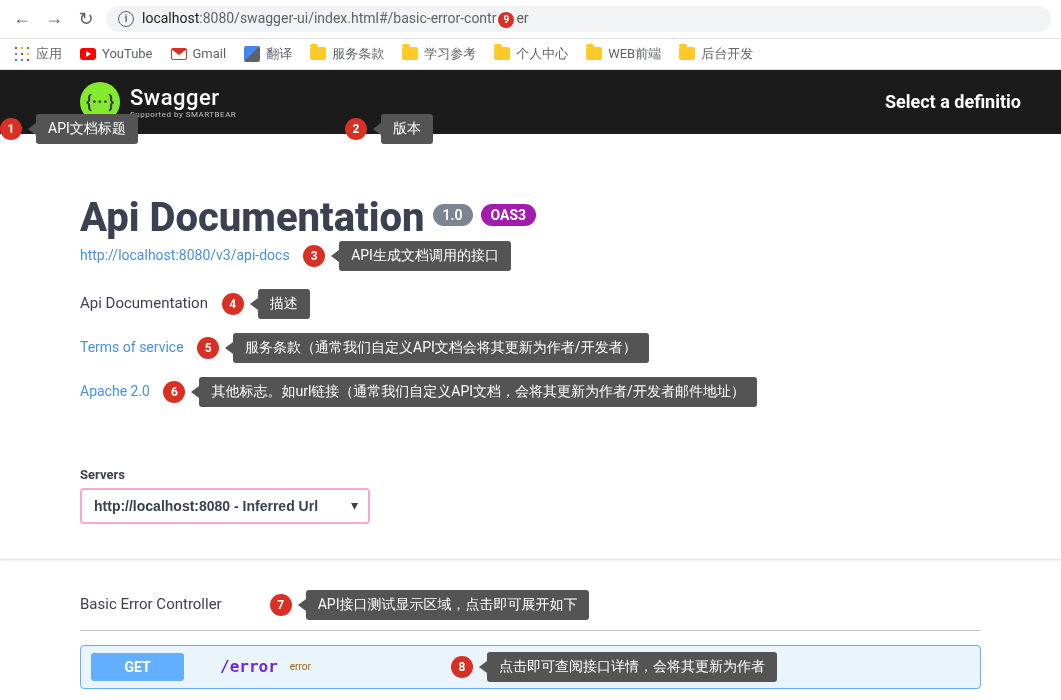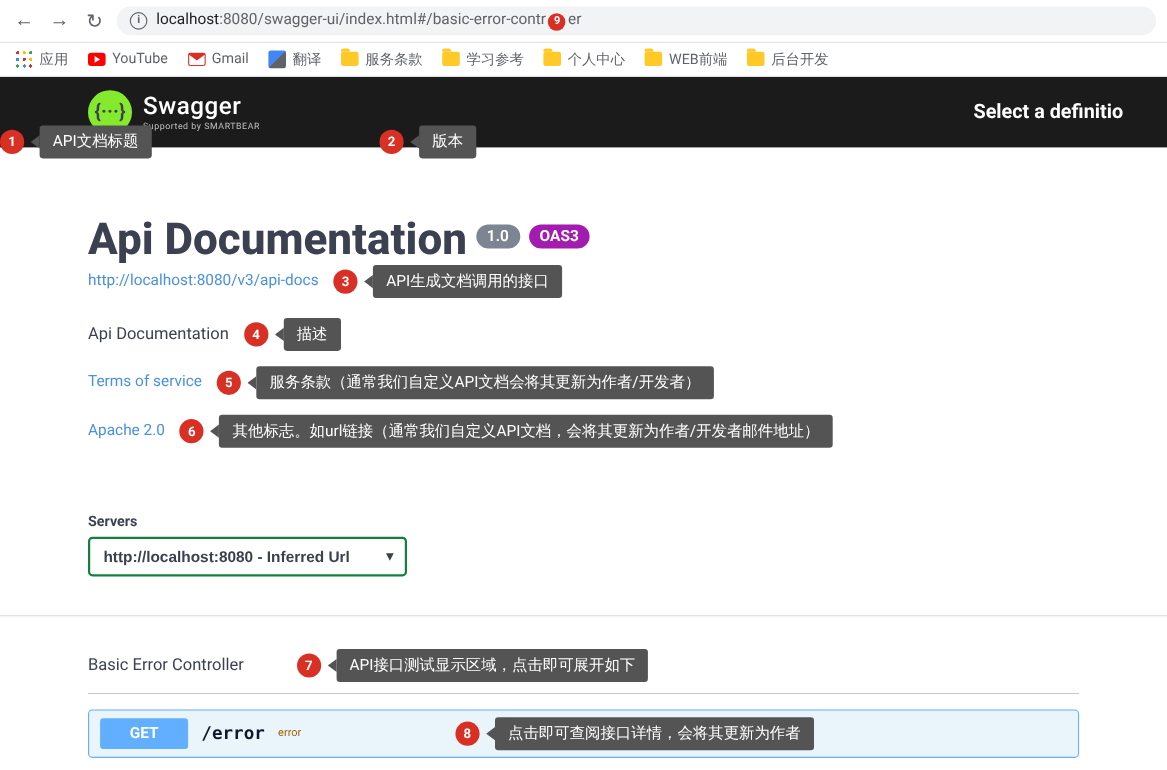--- a/index.html
+++ b/index.html
@@ -38,37 +38,37 @@
     .title-row { display:flex; align-items:flex-start; gap:8px; margin-top:20px;}
     h1.api-title { font-size:40px; font-weight:800; color:#3b4151; }
     .version-badge { background:#7d8492; color:#fff; border-radius:50px; padding:3px 10px; font-size:14px; font-weight:600; margin-top:10px; }
     .oas-badge { background:#a21caf; color:#fff; border-radius:50px; padding:3px 10px; font-size:14px; font-weight:700; margin-top:10px; }
     .doc-link { color:#4990e2; font-size:14px; text-decoration:none; display:inline-block; margin-top:6px;}
     .desc-text { color:#3b4151; font-size:15px; margin-top:18px;}
     .link-row { margin-top:14px;}
     
     .servers-section { margin-top:60px; }
     .servers-label { font-size:13px; font-weight:700; color:#3b4151; margin-bottom:6px;}
-    .server-select { border:2px solid #15803d; border-radius:4px; padding:8px 40px 8px 12px; font-size:14px; font-weight:600; color:#3b4151; background:#fff; appearance:none; position:relative; min-width:290px;}
+    .server-select { border:2px solid #f9a8d4; border-radius:4px; padding:8px 40px 8px 12px; font-size:14px; font-weight:600; color:#3b4151; background:#fff; appearance:none; position:relative; min-width:290px;}
     .server-select-wrap { position:relative; display:inline-block;}
     .server-select-wrap::after { content:'▾'; position:absolute; right:12px; top:9px; color:#3b4151; font-size:14px; pointer-events:none;}
     
     .divider-line { height:1px; background:#e4e4e4; margin-top:35px; box-shadow: 0 1px 2px rgba(0,0,0,0.1);}
     
     .tag-section { padding: 30px 80px 20px; }
     .tag-header { display:flex; align-items:baseline; gap:18px; cursor:pointer; padding-bottom:10px; border-bottom:1px solid rgba(59,65,81,0.3);}
     .tag-name { font-size:26px; font-weight:800; color:#3b4151; }
     .tag-desc { font-size:15px; color:#3b4151; }
     
     .ops { margin-top:14px; display:flex; flex-direction:column; gap:12px;}
     .op-row { border-radius:4px; display:flex; align-items:center; padding:6px 10px; cursor:pointer;}
     .op-get { background:#eaf5fb; border:1px solid #61affe;}
-    .method-badge { color:#fff; font-weight:700; font-size:14px; padding:6px 0; width:80px; text-align:center; border-radius:3px; margin-right:12px;}
+    .method-badge { color:#fff; font-weight:700; font-size:14px; padding:6px 0; width:93px; text-align:center; border-radius:3px; margin-right:12px;}
     .method-get { background:#61affe;}
-    .op-path { font-family: monospace; font-weight:700; font-size:16px; color:#0f172a; margin-right:12px;}
+    .op-path { font-family: monospace; font-weight:700; font-size:16px; color:#6d28d9; margin-right:12px;margin-left:24px;}
     .op-desc { font-size:10px; color:#a16207;}
     
     
     .annot { position:absolute; display:flex; align-items:center; z-index:100;}
     .annot-num { width:22px; height:22px; background:#d93025; color:#fff; border-radius:50%; display:flex; align-items:center; justify-content:center; font-size:12px; font-weight:bold; }
     .annot-arrow { width:0; height:0; border-top:6px solid transparent; border-bottom:6px solid transparent; border-right:8px solid #545454; margin-left:6px;}
     .annot-label { background:#545454; color:#fff; padding:6px 12px; font-size:14px; border-radius:3px;}
     
     .rel { position:relative; }
     .inline-annot { display:inline-flex; align-items:center; margin-left:10px; vertical-align:middle;}

